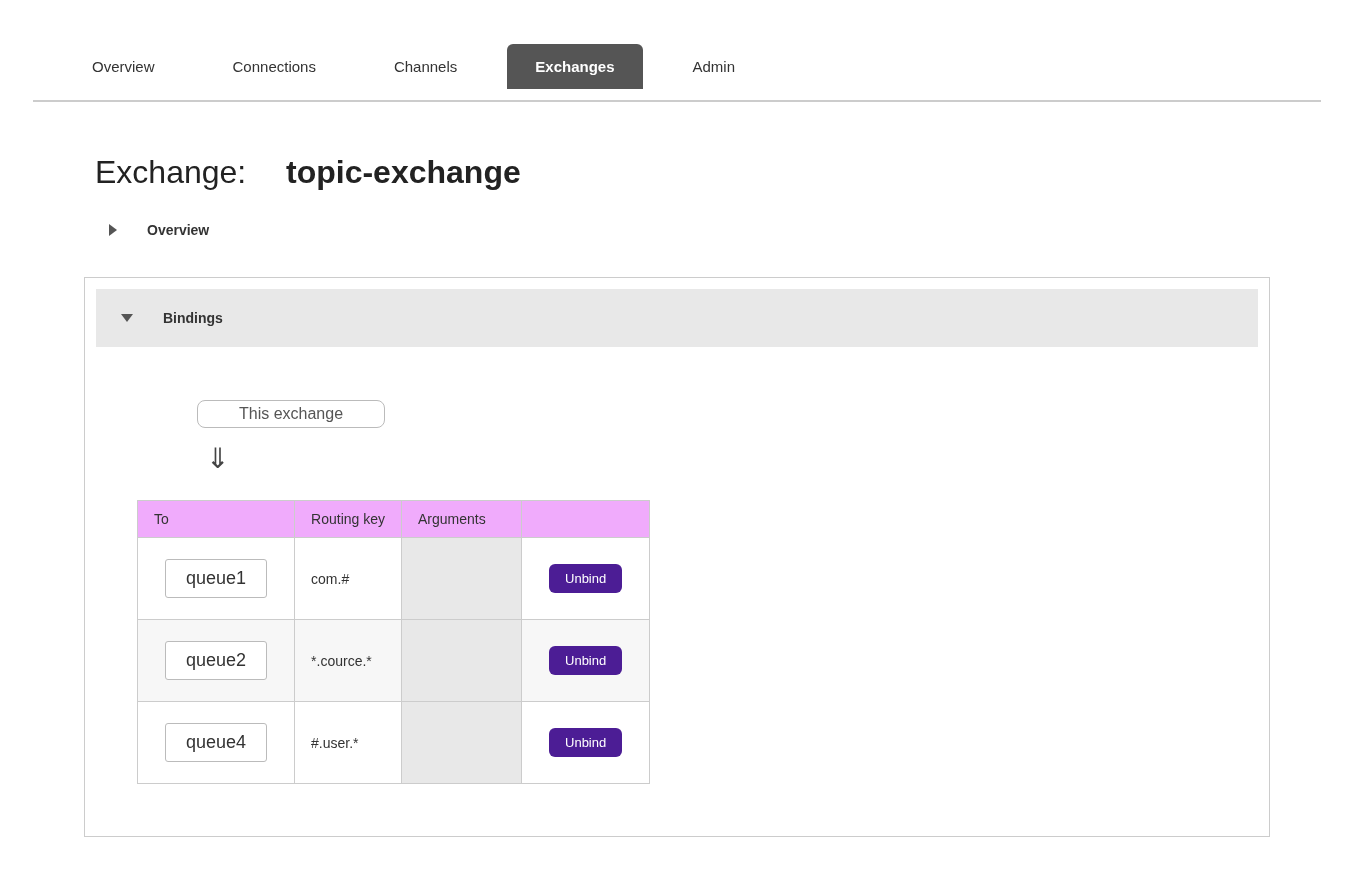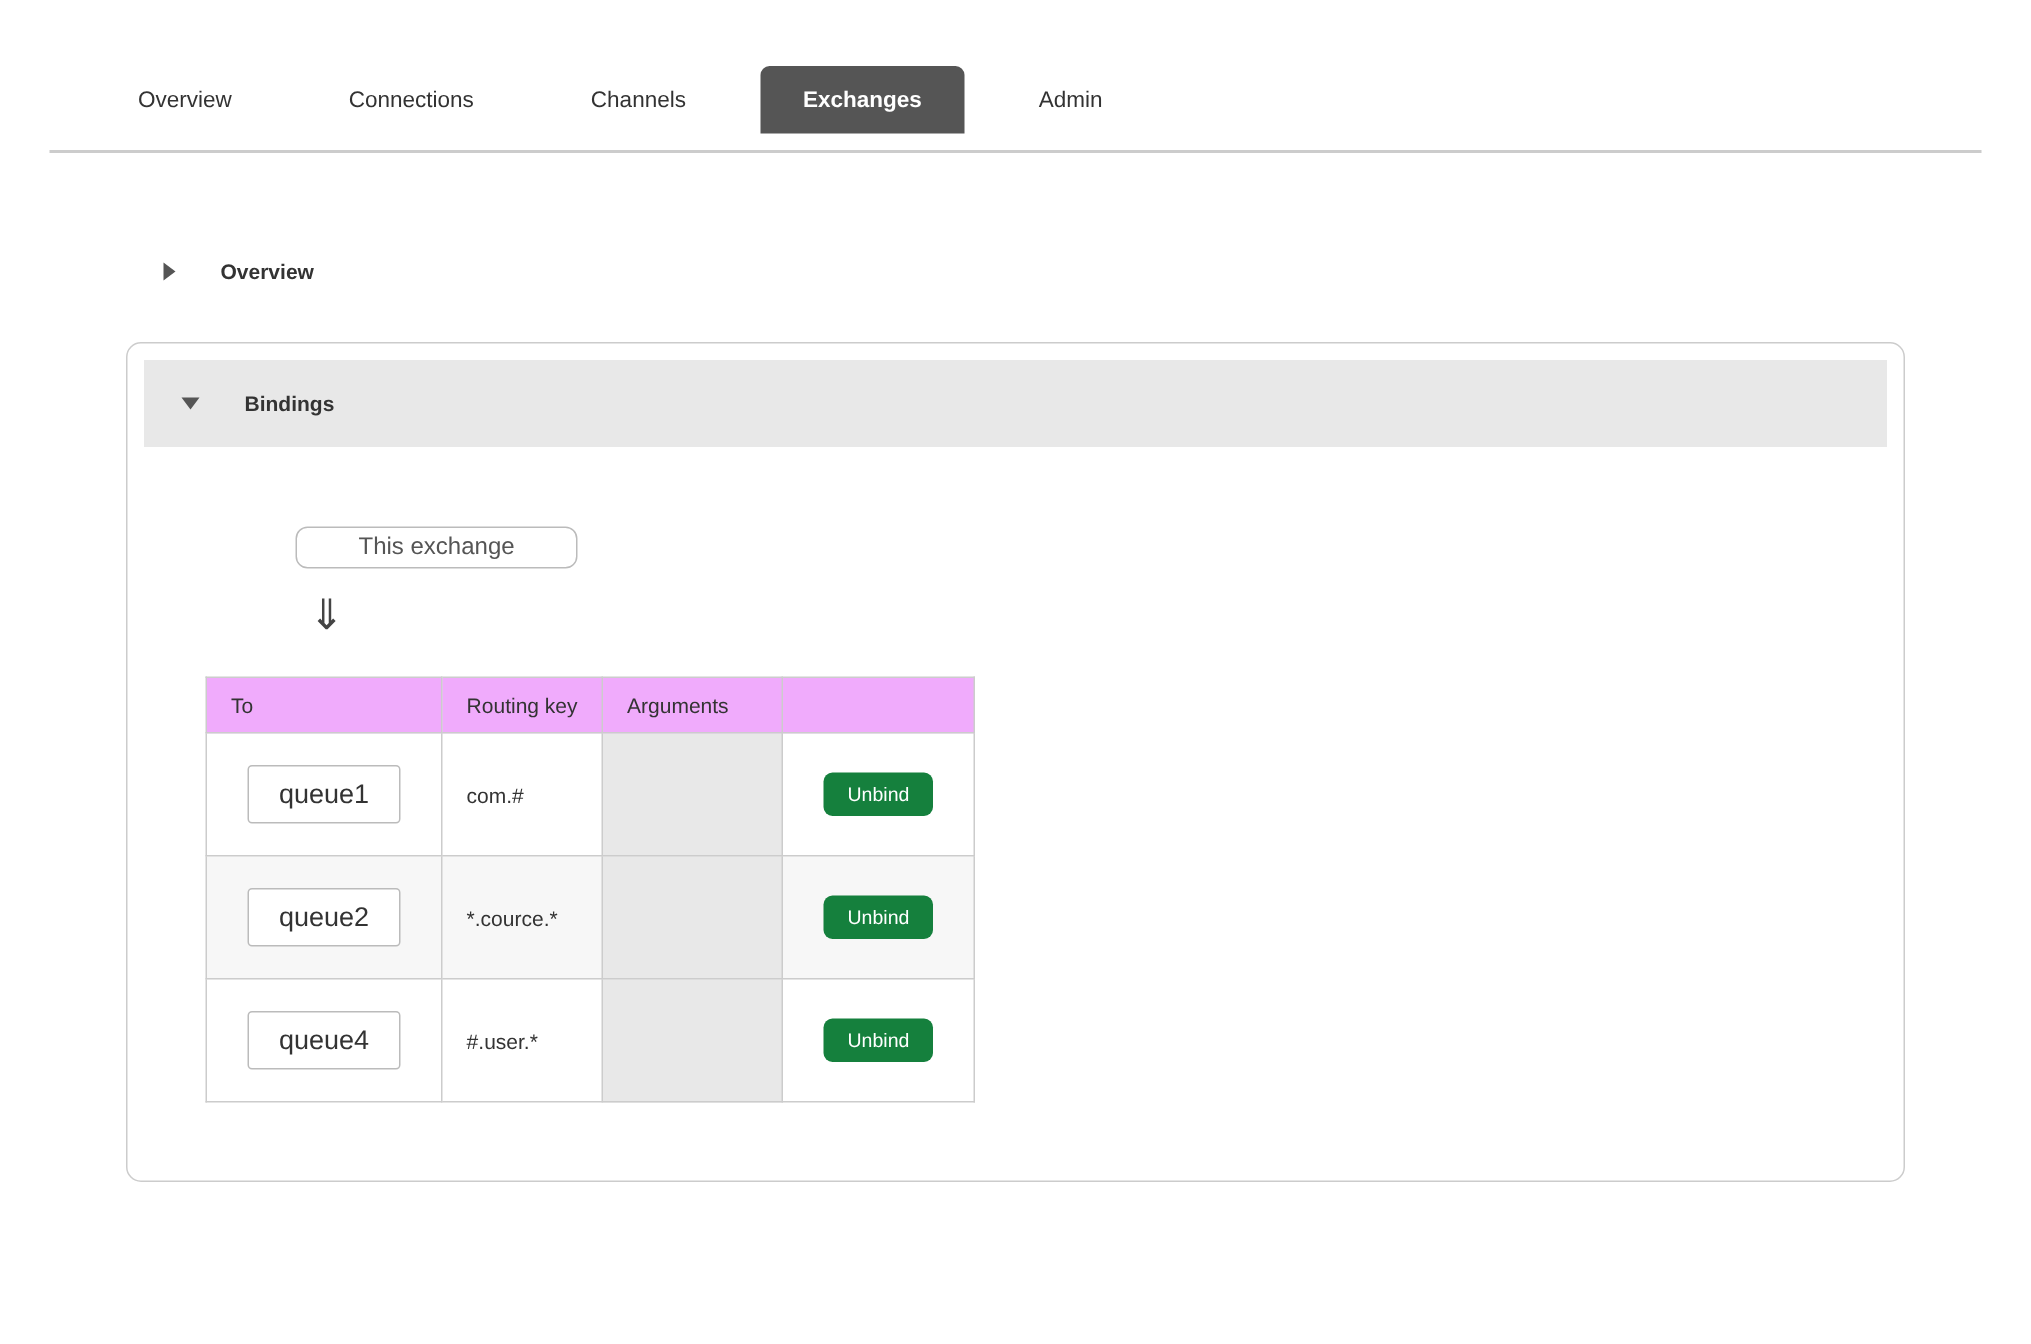--- a/index.html
+++ b/index.html
@@ -59,21 +59,21 @@
       display: inline-block;
       width: 0; height: 0;
       border-top: 6px solid transparent;
       border-bottom: 6px solid transparent;
       border-left: 8px solid #555;
     }
 
     
     .bindings-section {
       border: 1px solid #ccc;
-      border-radius: 10px;
+      border-radius: 0;
     }
     .bindings-header {
       display: flex;
       align-items: center;
       gap: 8px;
       padding: 10px 14px;
       background: #e8e8e8;
       font-weight: bold;
       cursor: pointer;
     }
@@ -144,21 +144,21 @@
       border-radius: 3px;
       padding: 8px 20px;
       display: inline-block;
       background: #fff;
       font-size: 18px;
       min-width: 80px;
       text-align: center;
     }
 
     .unbind-btn {
-      background: #15803d;
+      background: #4c1d95;
       color: #fff;
       border: none;
       border-radius: 6px;
       padding: 7px 16px;
       cursor: pointer;
       font-size: 13px;
     }
 
     .arguments-cell {
       background: #e8e8e8 !important;
@@ -171,20 +171,24 @@
 <nav class="nav-bar">
 <a class="nav-item">Overview</a>
     <a class="nav-item">Connections</a>
     <a class="nav-item">Channels</a>
     <a class="nav-item active">Exchanges</a>
     <a class="nav-item">Admin</a>
   </nav>
 
 <div class="page-content">
 
+  <h1 class="page-title">
+    <span>Exchange:</span>
+    &nbsp;<strong>topic-exchange</strong>
+  </h1>
 
   <div class="overview-row">
     <span class="arrow-right"></span>
     <span>Overview</span>
   </div>
 
   <div class="bindings-section">
     <div class="bindings-header">
       <span class="arrow-down"></span>
       <span>Bindings</span>

